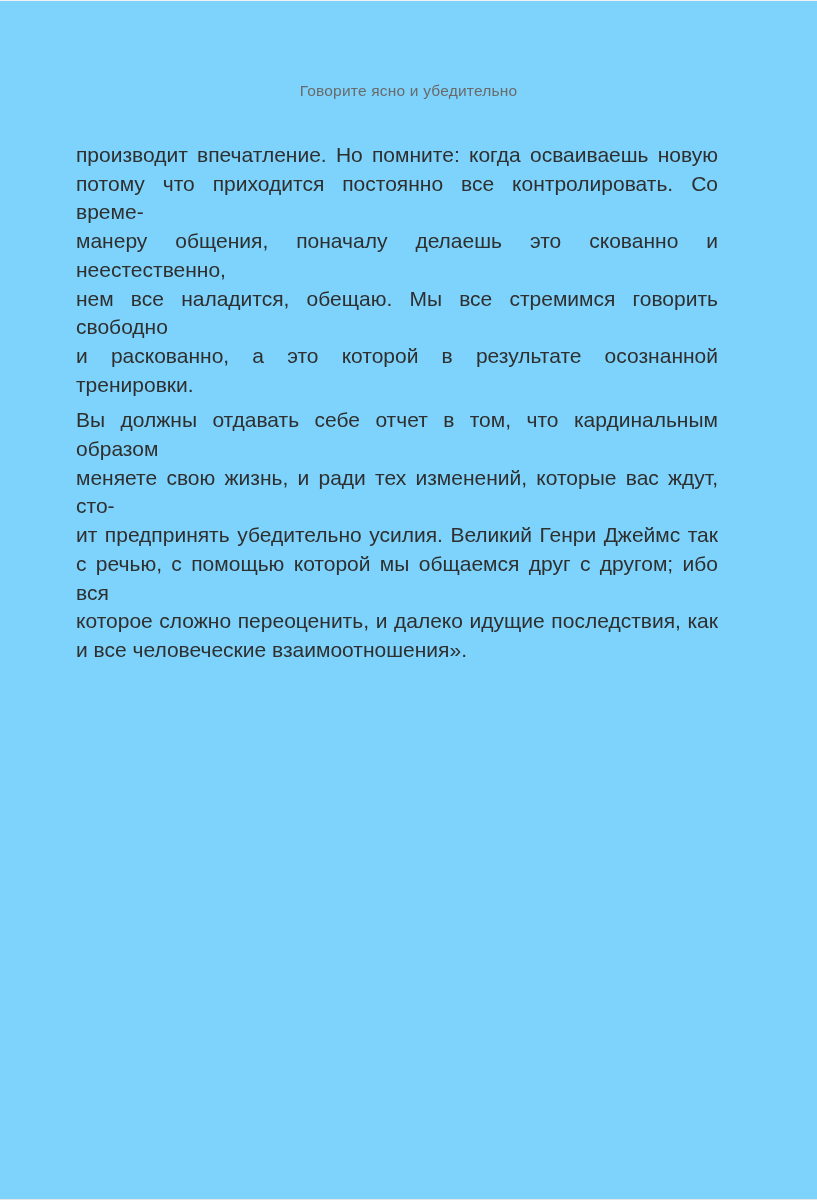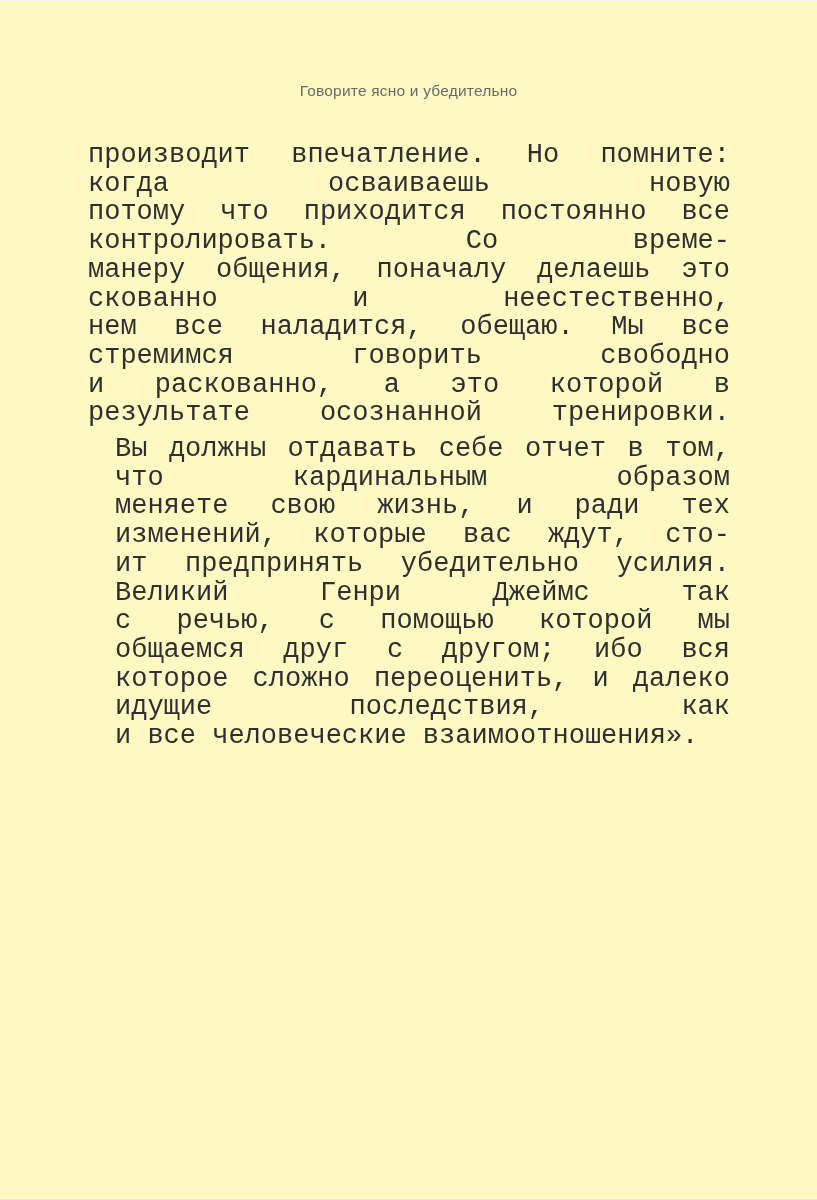--- a/index.html
+++ b/index.html
@@ -4,50 +4,50 @@
 <style>
   html, body {
     margin: 0;
     padding: 0;
     background: #ffffff;
   }
   .page {
     position: relative;
     width: 817px;
     height: 1200px;
-    background: #fef9c3;
+    background: #7dd3fc;
     overflow: hidden;
     box-sizing: border-box;
     border-top: 1px solid #f1f1f1;
     border-bottom: 1px solid #e6e6e6;
   }
   .running-header {
     position: absolute;
     top: 79px;
     left: 0;
     width: 817px;
     text-align: center;
     font-family: "Liberation Sans", "DejaVu Sans", sans-serif;
     font-size: 15.5px;
     line-height: 22px;
     color: #6a6a6a;
     letter-spacing: 0.2px;
   }
   .text-block {
     position: absolute;
     top: 140px;
-    left: 88px;
+    left: 76px;
     width: 642px;
-    font-family: Liberation Mono, monospace;
-    font-size: 27px;
+    font-family: Liberation Sans, sans-serif;
+    font-size: 21px;
     line-height: 28.7px;
     color: #2f2f2f;
   }
   .paragraph { margin: 0; }
-  .paragraph + .paragraph { margin-top: 7px; margin-left: 27px; }
+  .paragraph + .paragraph { margin-top: 7px; }
   .line {
     text-align: justify;
     text-align-last: justify;
   }
   .line.last-line {
     text-align-last: left;
   }
 </style>
 </head>
 <body>

